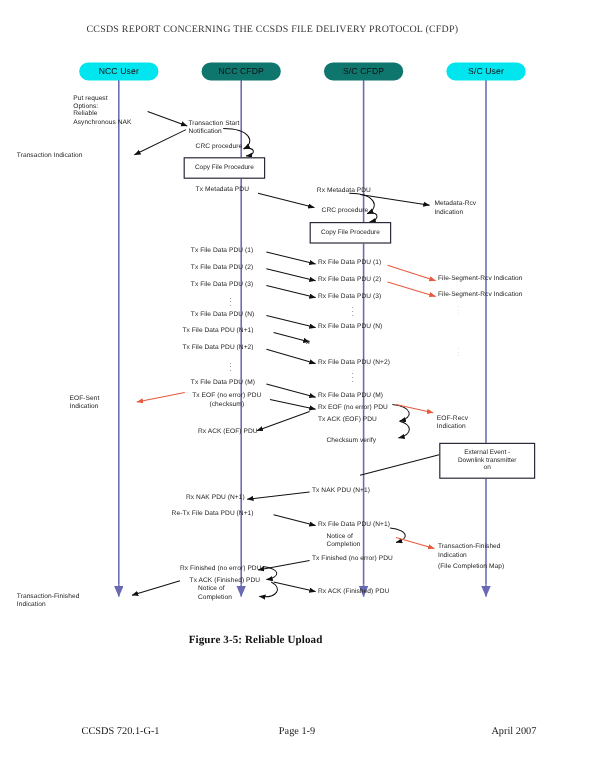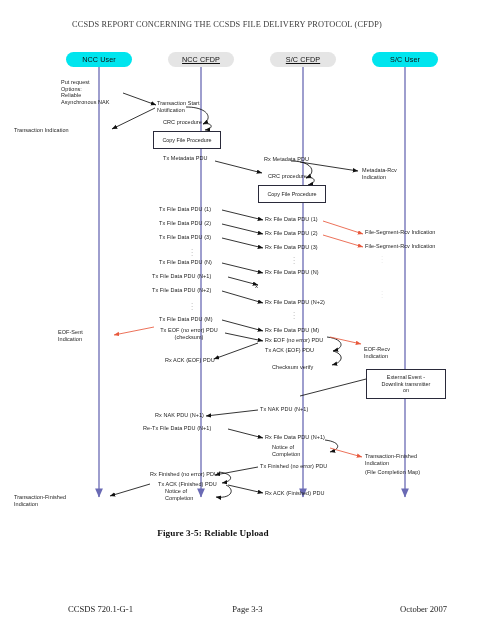--- a/index.html
+++ b/index.html
@@ -22,21 +22,21 @@
   .diagram{position:absolute;left:0;top:44px;width:430px;height:480px;}
   .diagram svg{position:absolute;left:0;top:0;}
 
   
   .pill{
     position:absolute;height:15px;border-radius:8px;
     display:flex;align-items:center;justify-content:center;
     font-size:7.2px;color:#111;letter-spacing:.1px;white-space:nowrap;
   }
   .pill.cyan{background:#00e5ee;}
-  .pill.yellow{background:#e5e5e5;text-decoration:underline;}
+  .pill.yellow{background:#0f766e;}
 
   
   .lbl{
     position:absolute;font-size:5.5px;line-height:6.6px;
     color:#1d1d1d;white-space:pre;letter-spacing:.05px;
   }
   .lbl.c{text-align:center;}
 
   
   .boxlbl{
@@ -270,17 +270,17 @@
 Completion</div>
     <div class="lbl" style="left:14px;top:450px;">Transaction-Finished
 Indication</div>
 
   </div>
 
   <div class="caption">Figure 3-5:  Reliable Upload</div>
 
   <div class="footer">
     <span class="f-left">CCSDS 720.1-G-1</span>
-    <span class="f-mid">Page 3-3</span>
-    <span class="f-right">October 2007</span>
+    <span class="f-mid">Page 1-9</span>
+    <span class="f-right">April 2007</span>
   </div>
 
 </div>
 
 </body></html>

